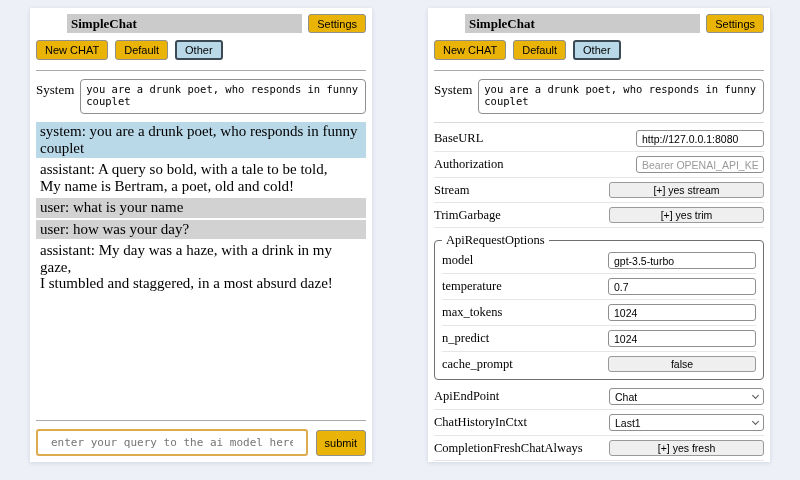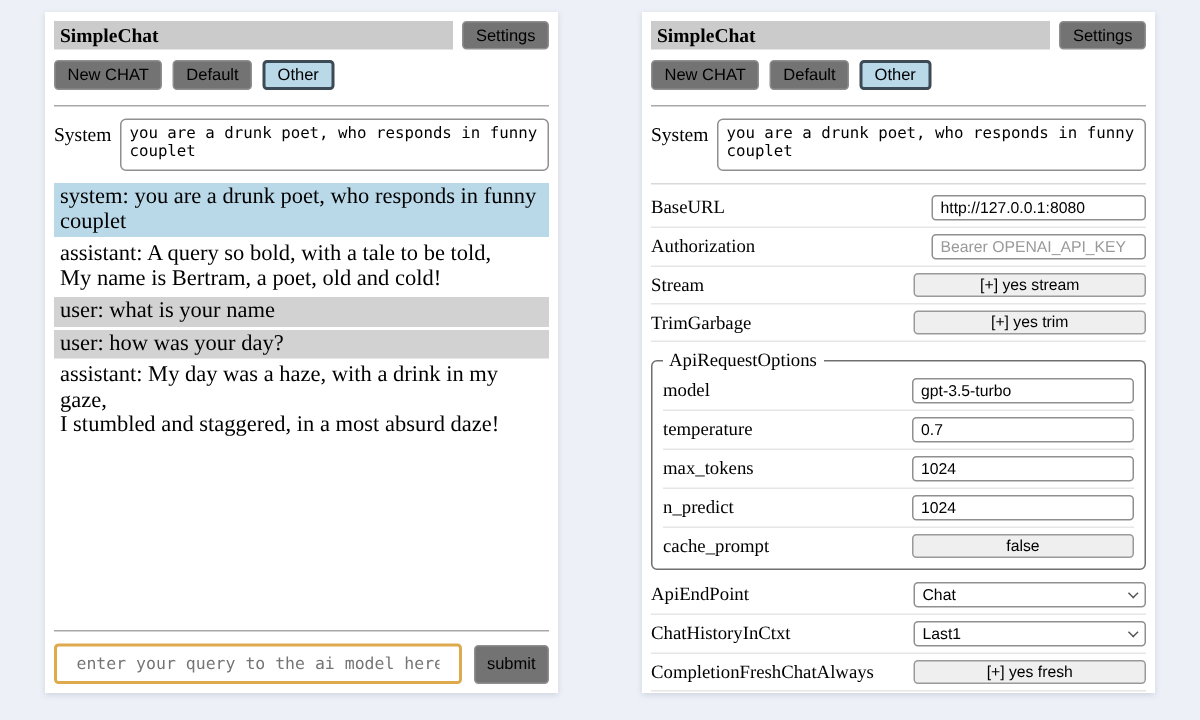--- a/index.html
+++ b/index.html
@@ -23,25 +23,26 @@
   }
   
   .header-row { display: flex; align-items: stretch; gap: 6px; margin-bottom: 7px; }
   .titlebar {
     flex: 1;
     background: #cbcbcb;
     font-weight: bold;
     font-size: 13px;
     padding: 2px 4px;
     line-height: 15px;
+    margin-left: 31px;
   }
   button {
     font-family: "Liberation Sans", sans-serif;
     font-size: 11px;
-    background: #737373;
+    background: #eab308;
     border: 1px solid #8f8f8f;
     border-radius: 3px;
     padding: 2px 8px;
     color: #000;
   }
   .toolbar-row { display: flex; gap: 7px; margin-bottom: 6px; }
   .profile-selected {
     background: #b9d8e8;
     border: 2px solid #3c4a55;
   }
@@ -91,21 +92,21 @@
   
   .srow {
     display: flex;
     justify-content: space-between;
     align-items: center;
     padding: 4px 0;
     border-bottom: 1px solid #e6e6e6;
   }
   .srow-label { font-size: 12.5px; }
   .ctrl-input {
-    width: 143px;
+    width: 128px;
     font-family: "Liberation Sans", sans-serif;
     font-size: 10.5px;
     border: 1px solid #8f8f8f;
     border-radius: 3px;
     padding: 2px 5px;
     height: 17px;
     color: #000;
   }
   .ctrl-input::placeholder { color: #9a9a9a; }
   .ctrl-btn {

